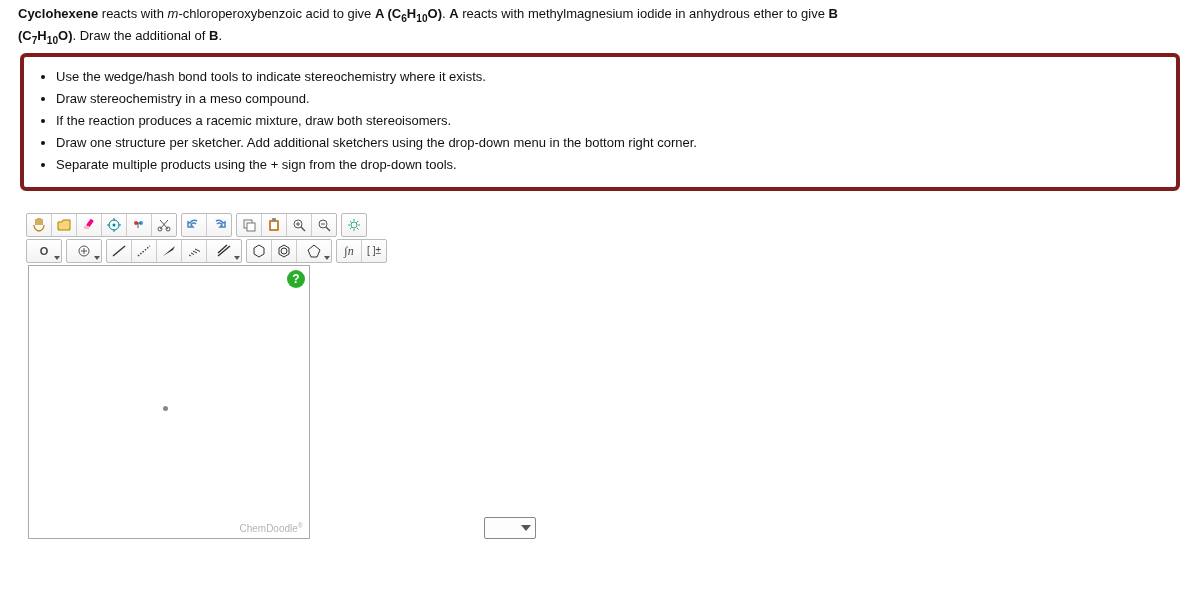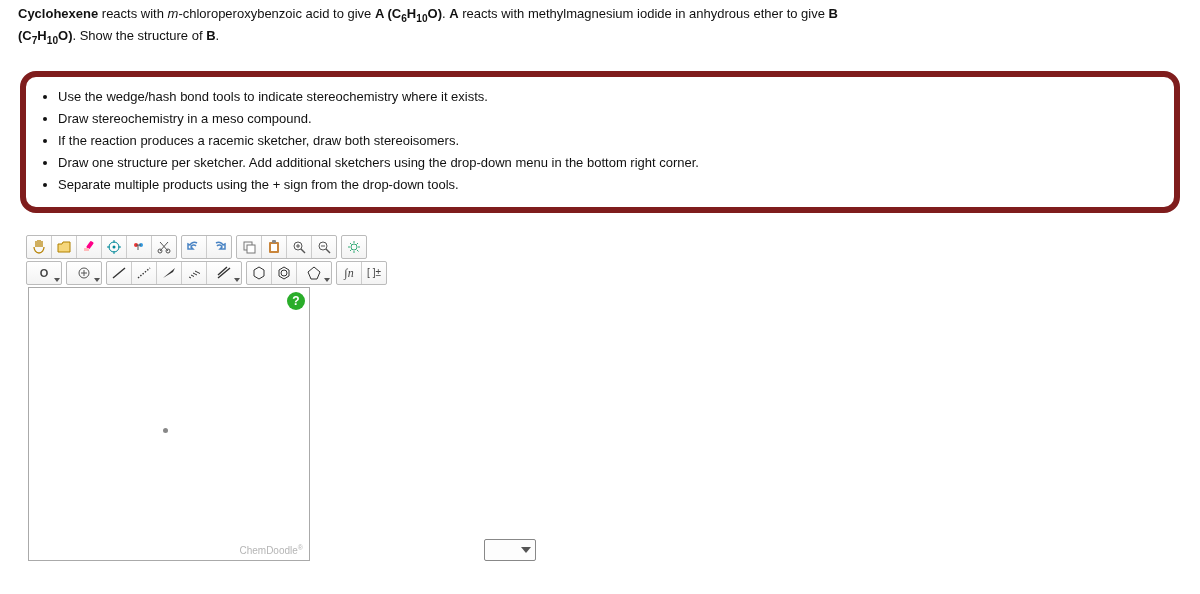--- a/index.html
+++ b/index.html
@@ -1,21 +1,21 @@
 <!DOCTYPE html>
 <html><head>
 <meta charset="utf-8">
 <style>
   html,body{margin:0;padding:0;font-family:Verdana,Arial,sans-serif;font-size:13px;color:#111;background:#fff}
   .page{width:1200px;height:594px;box-sizing:border-box;padding:4px 18px}
   .question{line-height:1.55;margin:0 0 4px}
   .question b{font-weight:700}
   .question i{font-style:italic}
   sub{font-size:.78em;vertical-align:sub}
-  .rubric{border:6px solid #7f1d1d;border-radius:16px;padding:8px 14px 10px;margin:22px 2px 22px}
+  .rubric{border:4px solid #7f1d1d;border-radius:6px;padding:8px 14px 10px;margin:4px 2px 22px}
   .rubric ul{margin:2px 0 0 0;padding-left:18px}
   .rubric li{margin:2px 0;line-height:1.55}
   
   .toolbar{display:flex;align-items:center;gap:0;margin:2px 0 0 8px}
   .tb-group{display:flex;border:1px solid #bbb;border-radius:2px;overflow:hidden;background:linear-gradient(#fff,#f3f3f3)}
   .tb-group + .tb-group{margin-left:4px}
   .single{margin-left:4px}
   .tb-btn{width:24px;height:22px;display:flex;align-items:center;justify-content:center;font-size:12px;color:#444;background:transparent;position:relative;cursor:pointer;line-height:1}
   .tb-btn + .tb-btn{border-left:1px solid #ccc}
   .tb-btn svg{display:block}
@@ -33,28 +33,28 @@
   .canvas-row{display:flex;align-items:flex-end}
   .dd{width:52px;height:22px;border:1px solid #888;border-radius:2px;background:#fdfdfd;display:flex;align-items:center;justify-content:flex-end;padding-right:4px;box-sizing:border-box;margin-left:174px}
   .dd .chev{width:0;height:0;border-left:5px solid transparent;border-right:5px solid transparent;border-top:6px solid #555}
 </style>
 </head>
 <body>
 <div class="page">
 
 <div class="question">
   <b>Cyclohexene</b><span> reacts with </span><i>m</i><span>-chloroperoxybenzoic acid to give </span><b><span>A (C</span><sub>6</sub><span>H</span><sub>10</sub><span>O)</span></b><span>. </span><b>A</b><span> reacts with methylmagnesium iodide in anhydrous ether to give </span><b>B</b><br>
-  <b><span>(C</span><sub>7</sub><span>H</span><sub>10</sub><span>O)</span></b><span>. Show the structure of </span><b>B</b><span>.</span>
+  <b><span>(C</span><sub>7</sub><span>H</span><sub>10</sub><span>O)</span></b><span>. Draw the additional of </span><b>B</b><span>.</span>
 </div>
 
 <div class="rubric">
   <ul>
     <li>Use the wedge/hash bond tools to indicate stereochemistry where it exists.</li>
     <li>Draw stereochemistry in a meso compound.</li>
-    <li>If the reaction produces a racemic sketcher, draw both stereoisomers.</li>
+    <li>If the reaction produces a racemic mixture, draw both stereoisomers.</li>
     <li>Draw one structure per sketcher. Add additional sketchers using the drop-down menu in the bottom right corner.</li>
     <li>Separate multiple products using the + sign from the drop-down tools.</li>
   </ul>
 </div>
 
 <div class="toolbar">
   <div class="tb-group">
     <div class="tb-btn">
           <svg width="14" height="14">
             <path d="M4 1v6M6 0v7M8 0v7M10 1v6M2 7c0 3 2 6 5 6s5-3 5-6" fill="none" stroke="#b8860b" stroke-width="1.3"></path>

